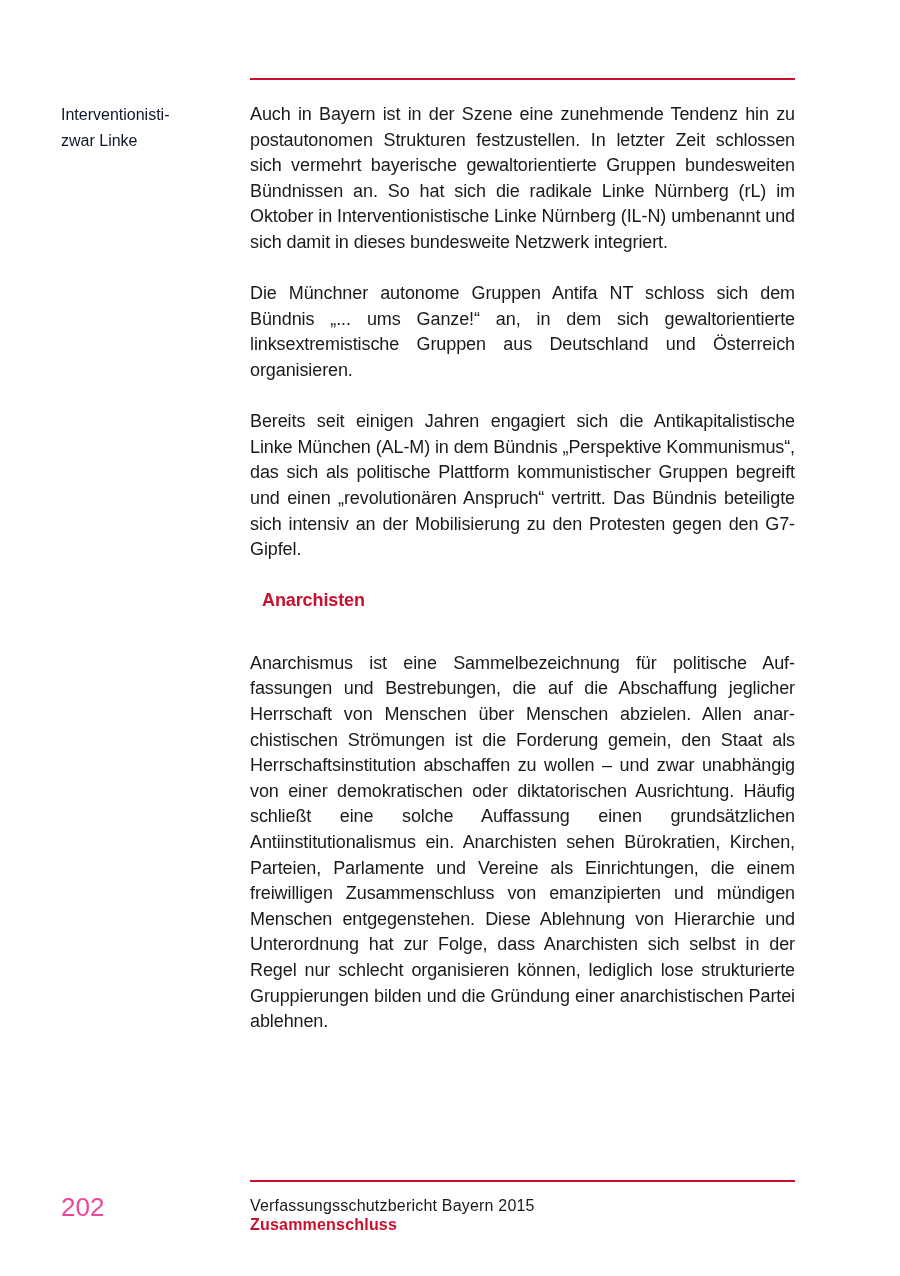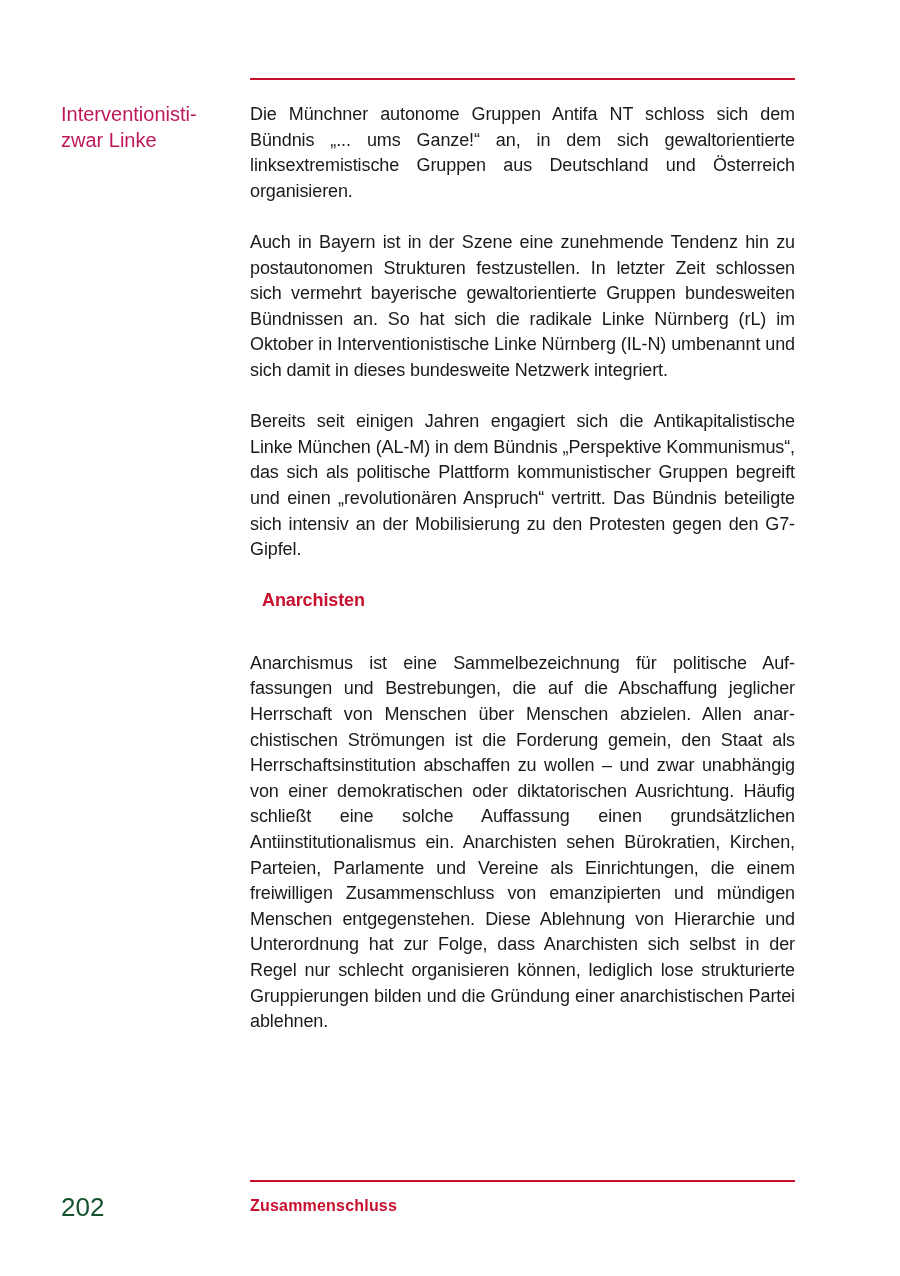--- a/index.html
+++ b/index.html
@@ -23,23 +23,23 @@
       background: #c8102e;
     }
     .rule.top { top: 78px; }
     .rule.bottom { top: 1180px; }
 
     .margin-note {
       position: absolute;
       left: 61px;
       top: 102px;
       width: 170px;
-      font-size: 20px;
+      font-size: 16px;
       line-height: 25.6px;
-      color: #be185d;
+      color: #0f172a;
     }
     .margin-note span { display: block; }
 
     .main-column {
       position: absolute;
       left: 250px;
       top: 102px;
       width: 545px;
       font-size: 18px;
       line-height: 25.6px;
@@ -58,21 +58,21 @@
       line-height: 25.6px;
       margin: 12px;
     }
 
     .page-number {
       position: absolute;
       left: 61px;
       top: 1192px;
       font-size: 26px;
       line-height: 30px;
-      color: #14532d;
+      color: #ec4899;
     }
     .footer-text {
       position: absolute;
       left: 250px;
       top: 1196px;
       font-size: 16px;
       line-height: 19px;
     }
     .footer-text .report-title {
       display: block;
@@ -90,26 +90,27 @@
 <body>
 
 <div class="rule top"></div>
 
 <div class="margin-note">
   <span>Interventionisti-</span>
   <span>zwar Linke</span>
 </div>
 
 <div class="main-column">
+  <p>Auch in Bayern ist in der Szene eine zunehmende Tendenz hin zu postautonomen Strukturen festzustellen. In letzter Zeit schlossen sich vermehrt bayerische gewaltorientierte Gruppen bundeswei­ten Bündnissen an. So hat sich die radikale Linke Nürnberg (rL) im Oktober in Interventionistische Linke Nürnberg (IL-N) umbenannt und sich damit in dieses bundesweite Netzwerk integriert.</p>
   <p>Die Münchner autonome Gruppen Antifa NT schloss sich dem Bündnis „... ums Ganze!“ an, in dem sich gewaltorientierte linksextremistische Gruppen aus Deutschland und Österreich organisieren.</p>
-  <p>Auch in Bayern ist in der Szene eine zunehmende Tendenz hin zu postautonomen Strukturen festzustellen. In letzter Zeit schlossen sich vermehrt bayerische gewaltorientierte Gruppen bundeswei­ten Bündnissen an. So hat sich die radikale Linke Nürnberg (rL) im Oktober in Interventionistische Linke Nürnberg (IL-N) umbenannt und sich damit in dieses bundesweite Netzwerk integriert.</p>
   <p>Bereits seit einigen Jahren engagiert sich die Antikapitalistische Linke München (AL-M) in dem Bündnis „Perspektive Kommu­nismus“, das sich als politische Plattform kommunistischer Gruppen begreift und einen „revolutionären Anspruch“ vertritt. Das Bündnis beteiligte sich intensiv an der Mobilisierung zu den Protesten gegen den G7-Gipfel.</p>
   <h2 class="section-heading">Anarchisten</h2>
   <p class="last">Anarchismus ist eine Sammelbezeichnung für politische Auf­fassungen und Bestrebungen, die auf die Abschaffung jeglicher Herrschaft von Menschen über Menschen abzielen. Allen anar­chistischen Strömungen ist die Forderung gemein, den Staat als Herrschaftsinstitution abschaffen zu wollen – und zwar unabhän­gig von einer demokratischen oder diktatorischen Ausrichtung. Häufig schließt eine solche Auffassung einen grundsätzlichen Antiinstitutionalismus ein. Anarchisten sehen Bürokratien, Kirchen, Parteien, Parlamente und Vereine als Einrichtungen, die einem freiwilligen Zusammenschluss von emanzipierten und mündigen Menschen entgegenstehen. Diese Ablehnung von Hierarchie und Unterordnung hat zur Folge, dass Anarchisten sich selbst in der Regel nur schlecht organisieren können, lediglich lose strukturierte Gruppierungen bilden und die Gründung einer anarchistischen Partei ablehnen.</p>
 </div>
 
 <div class="rule bottom"></div>
 
 <div class="page-number">202</div>
 
 <div class="footer-text">
+  <span class="report-title">Verfassungsschutzbericht Bayern 2015</span>
   <span class="chapter-title">Zusammenschluss</span>
 </div>
 
 </body></html>

